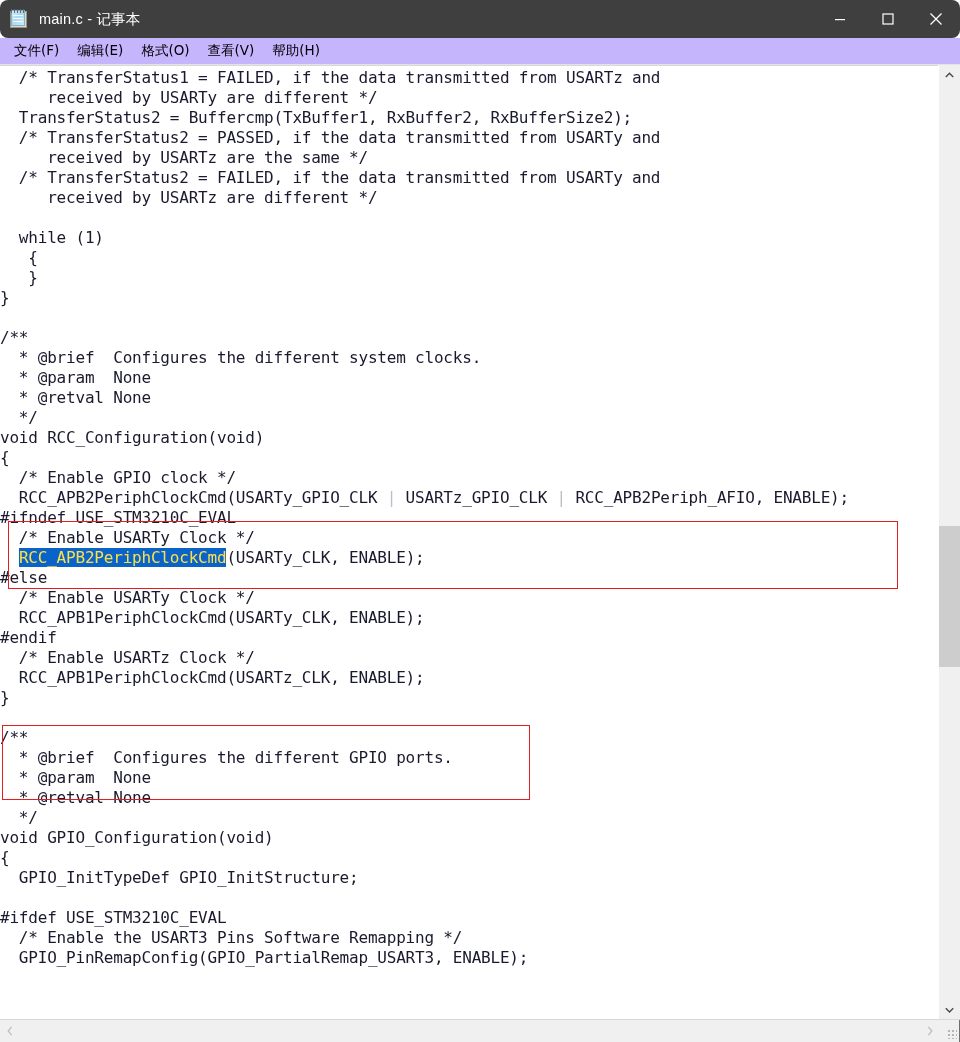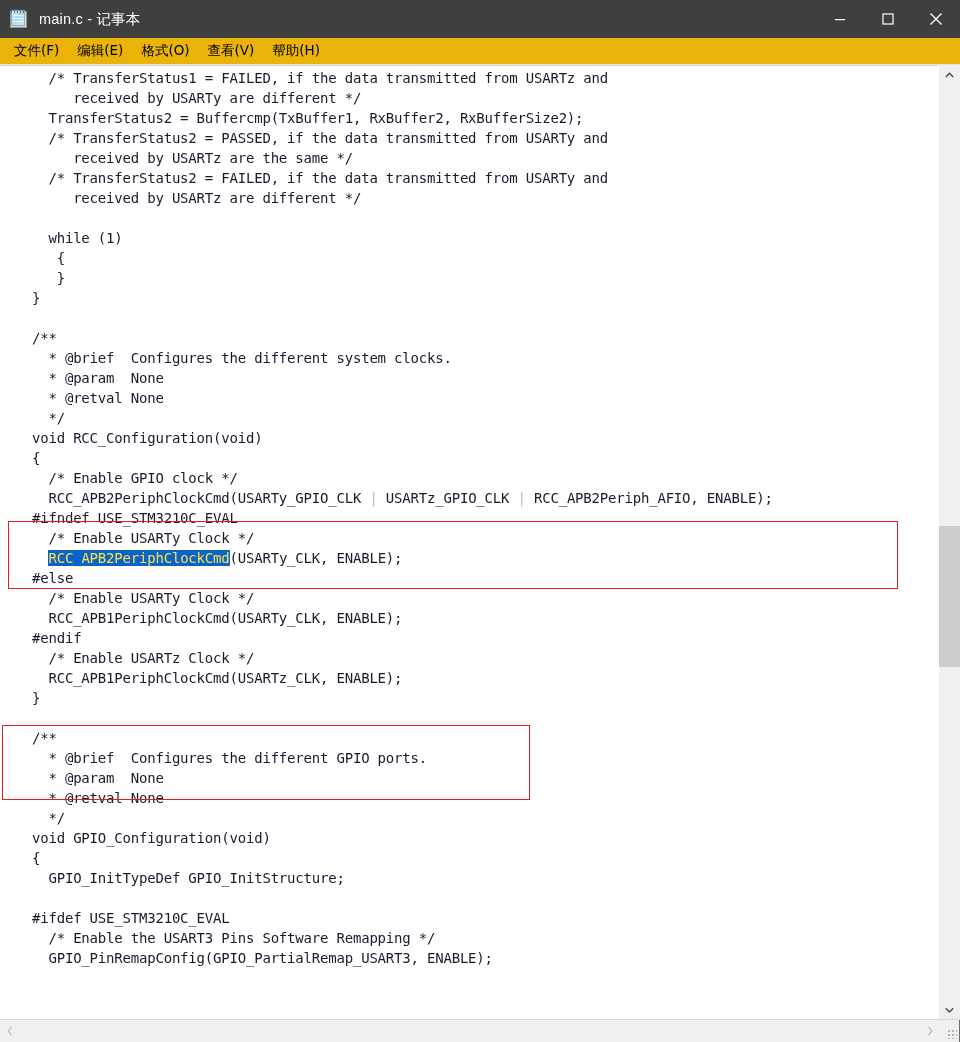--- a/index.html
+++ b/index.html
@@ -16,20 +16,21 @@
     box-sizing:border-box;
     position:relative;
   }
 
   
   .titlebar{
     height:38px;flex:0 0 38px;
     background:#3f3f3f;
     display:flex;align-items:center;
     position:relative;
+    border-radius:8px;
   }
   .title-left{display:flex;align-items:center;padding-left:9px;}
   .app-icon{
     width:20px;height:20px;position:relative;display:block;
     flex:0 0 20px;
   }
   .app-icon .pad{
     position:absolute;left:1px;top:2px;width:17px;height:17px;
     background:#ded9c9;border:1px solid #9a937f;box-sizing:border-box;
   }
@@ -55,21 +56,21 @@
   .win-controls{position:absolute;right:0;top:0;height:38px;display:flex;}
   .win-btn{
     width:48px;height:38px;display:flex;align-items:center;justify-content:center;
     color:#ffffff;
   }
   .win-btn svg{display:block;}
 
   
   .menubar{
     height:26px;flex:0 0 26px;
-    background:#eab308;
+    background:#c4b5fd;
     display:flex;align-items:center;
     padding-left:6px;
     border-bottom:1px solid #e3e3e3;
   }
   .menu-item{
     font-size:13.5px;color:#000000;
     padding:2px 8px 3px 8px;margin-right:2px;
     font-family:"DejaVu Sans","Liberation Sans", sans-serif;
     white-space:nowrap;
   }
@@ -80,25 +81,24 @@
     background:#ffffff;
   }
   .editor{
     flex:1 1 auto;position:relative;overflow:hidden;
     background:#ffffff;
     border-top:1px solid #d8d8d8;
   }
   .code{
     position:absolute;left:0;top:2px;right:0;
     font-family:"DejaVu Sans Mono","Liberation Mono",monospace;
-    font-size:14px;line-height:20px;
+    font-size:16px;line-height:20px;
     color:#1a1a2e;
     white-space:pre;
     letter-spacing:-0.2px;
-    margin-left:32px;
   }
   .code .ln{height:20px;display:block;}
   .sel{background:#0a63c8;color:#fde047;}
   .pipe{color:#b9bec8;}
 
   
   .redbox{position:absolute;border:1.5px solid #e02020;box-sizing:border-box;pointer-events:none;}
   #redbox-1{left:8px;top:455px;width:890px;height:68px;}
   #redbox-2{left:2px;top:659px;width:528px;height:75px;}
 

